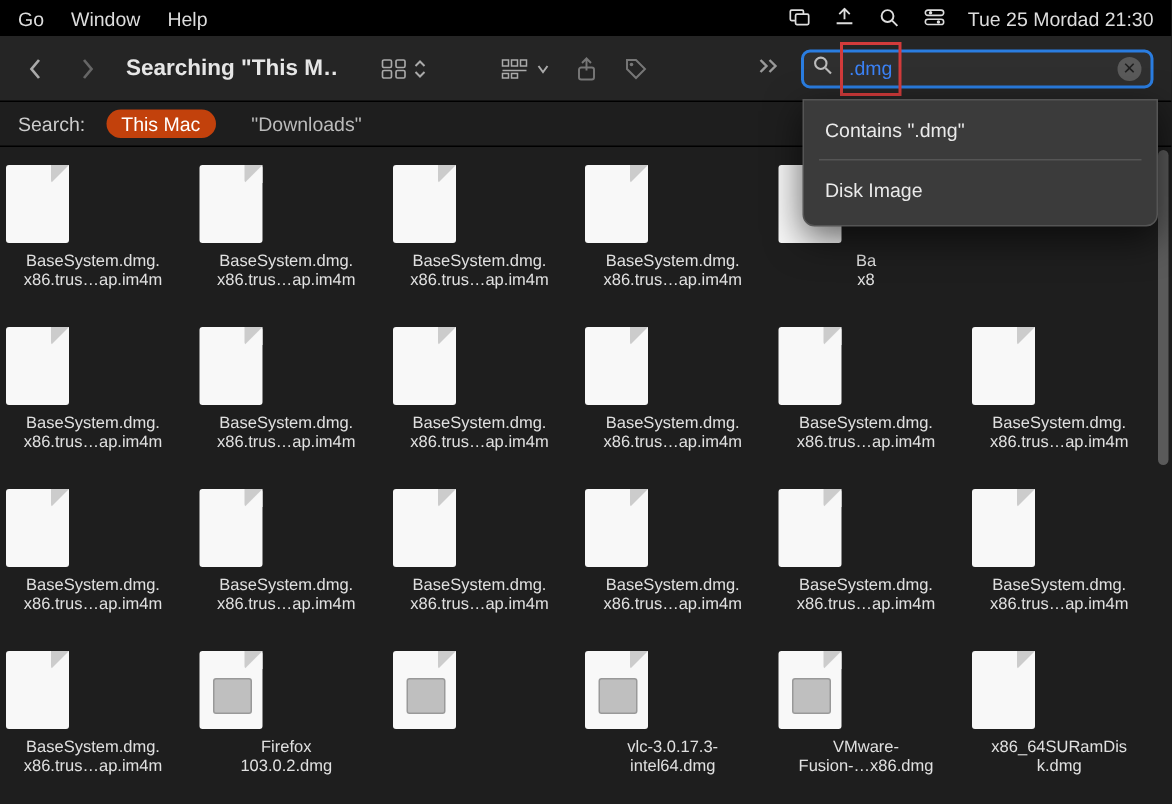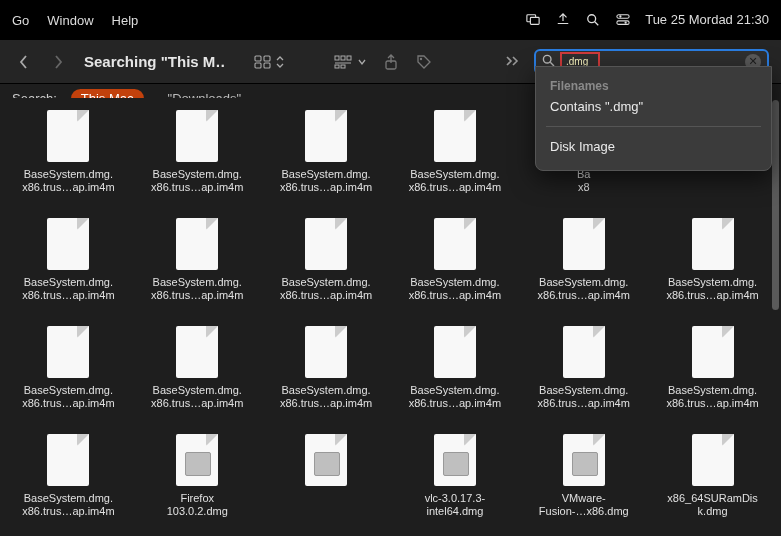--- a/index.html
+++ b/index.html
@@ -6,31 +6,31 @@
   body {
     width: 781px; height: 536px;
     background: #1e1e1e;
     font-family: -apple-system, BlinkMacSystemFont, "Helvetica Neue", sans-serif;
     color: #d8d8d8;
     overflow: hidden;
     position: relative;
   }
   
   .menubar {
-    height: 40px;
+    height: 24px;
     background: #000;
     display: flex;
     align-items: center;
     padding: 0 12px;
     font-size: 13px;
     color: #ddd;
     justify-content: space-between;
   }
   .menubar-left { display: flex; gap: 18px; }
-  .menubar-right { display: flex; gap: 14px; }
+  .menubar-right { display: flex; gap: 14px; align-items: center; }
   .menubar-right .icon { width: 16px; height: 16px; display:flex; align-items:center; justify-content:center; }
   .menubar-right svg { fill: #ddd; }
   
   .toolbar {
     height: 44px;
     background: #252525;
     border-bottom: 1px solid #000;
     display: flex;
     align-items: center;
     padding: 0 12px;
@@ -51,25 +51,25 @@
     display: flex;
     align-items: center;
     padding: 0 6px;
     gap: 5px;
     position: relative;
   }
   .search-field .mag { color:#999; flex-shrink:0;}
   .search-text-box {
     border: 2px solid #d23b3b;
     padding: 0 4px;
-    height: 20px;
+    height: 36px;
     display: flex;
     align-items: center;
-    font-size: 10px;
-    color: #fef9c3;
+    font-size: 13px;
+    color: #3b82f6;
     min-width: 40px;
   }
   .clear-btn {
     width: 16px; height:16px; border-radius:50%;
     background:#5a5a5a; color:#1e1e1e;
     display:flex;align-items:center;justify-content:center;
     font-size:11px; margin-left:auto; cursor:pointer;
   }
   
   .scopebar {
@@ -97,21 +97,21 @@
     position: absolute;
     top: 98px; left:0; right:0; bottom:0;
     padding: 10px 4px;
     display: grid;
     grid-template-columns: repeat(6, 1fr);
     grid-auto-rows: 108px;
     overflow: hidden;
     background:#1e1e1e;
   }
   .file {
-    display:flex; flex-direction:column; align-items:center;
+    display:flex; flex-direction:column; 
     justify-content:flex-start;
     padding-top: 2px;
   }
   .file-icon {
     width: 42px; height: 52px;
     background: #f8f8f8;
     border-radius: 2px;
     position: relative;
     margin-bottom: 6px;
   }
@@ -377,17 +377,16 @@
       <div class="file-icon"></div>
       <div class="file-name">x86_64SURamDis<br>k.dmg</div>
     </div>
   </div>
 
 <div class="scrollbar">
   <div class="scrollbar-thumb"></div>
 </div>
 
 <div class="dropdown">
-  <div class="dd-hdr">Filenames</div>
   <div class="dd-item">Contains ".dmg"</div>
   <div class="dd-sep"></div>
   <div class="dd-item">Disk Image</div>
 </div>
 
 </body></html>

